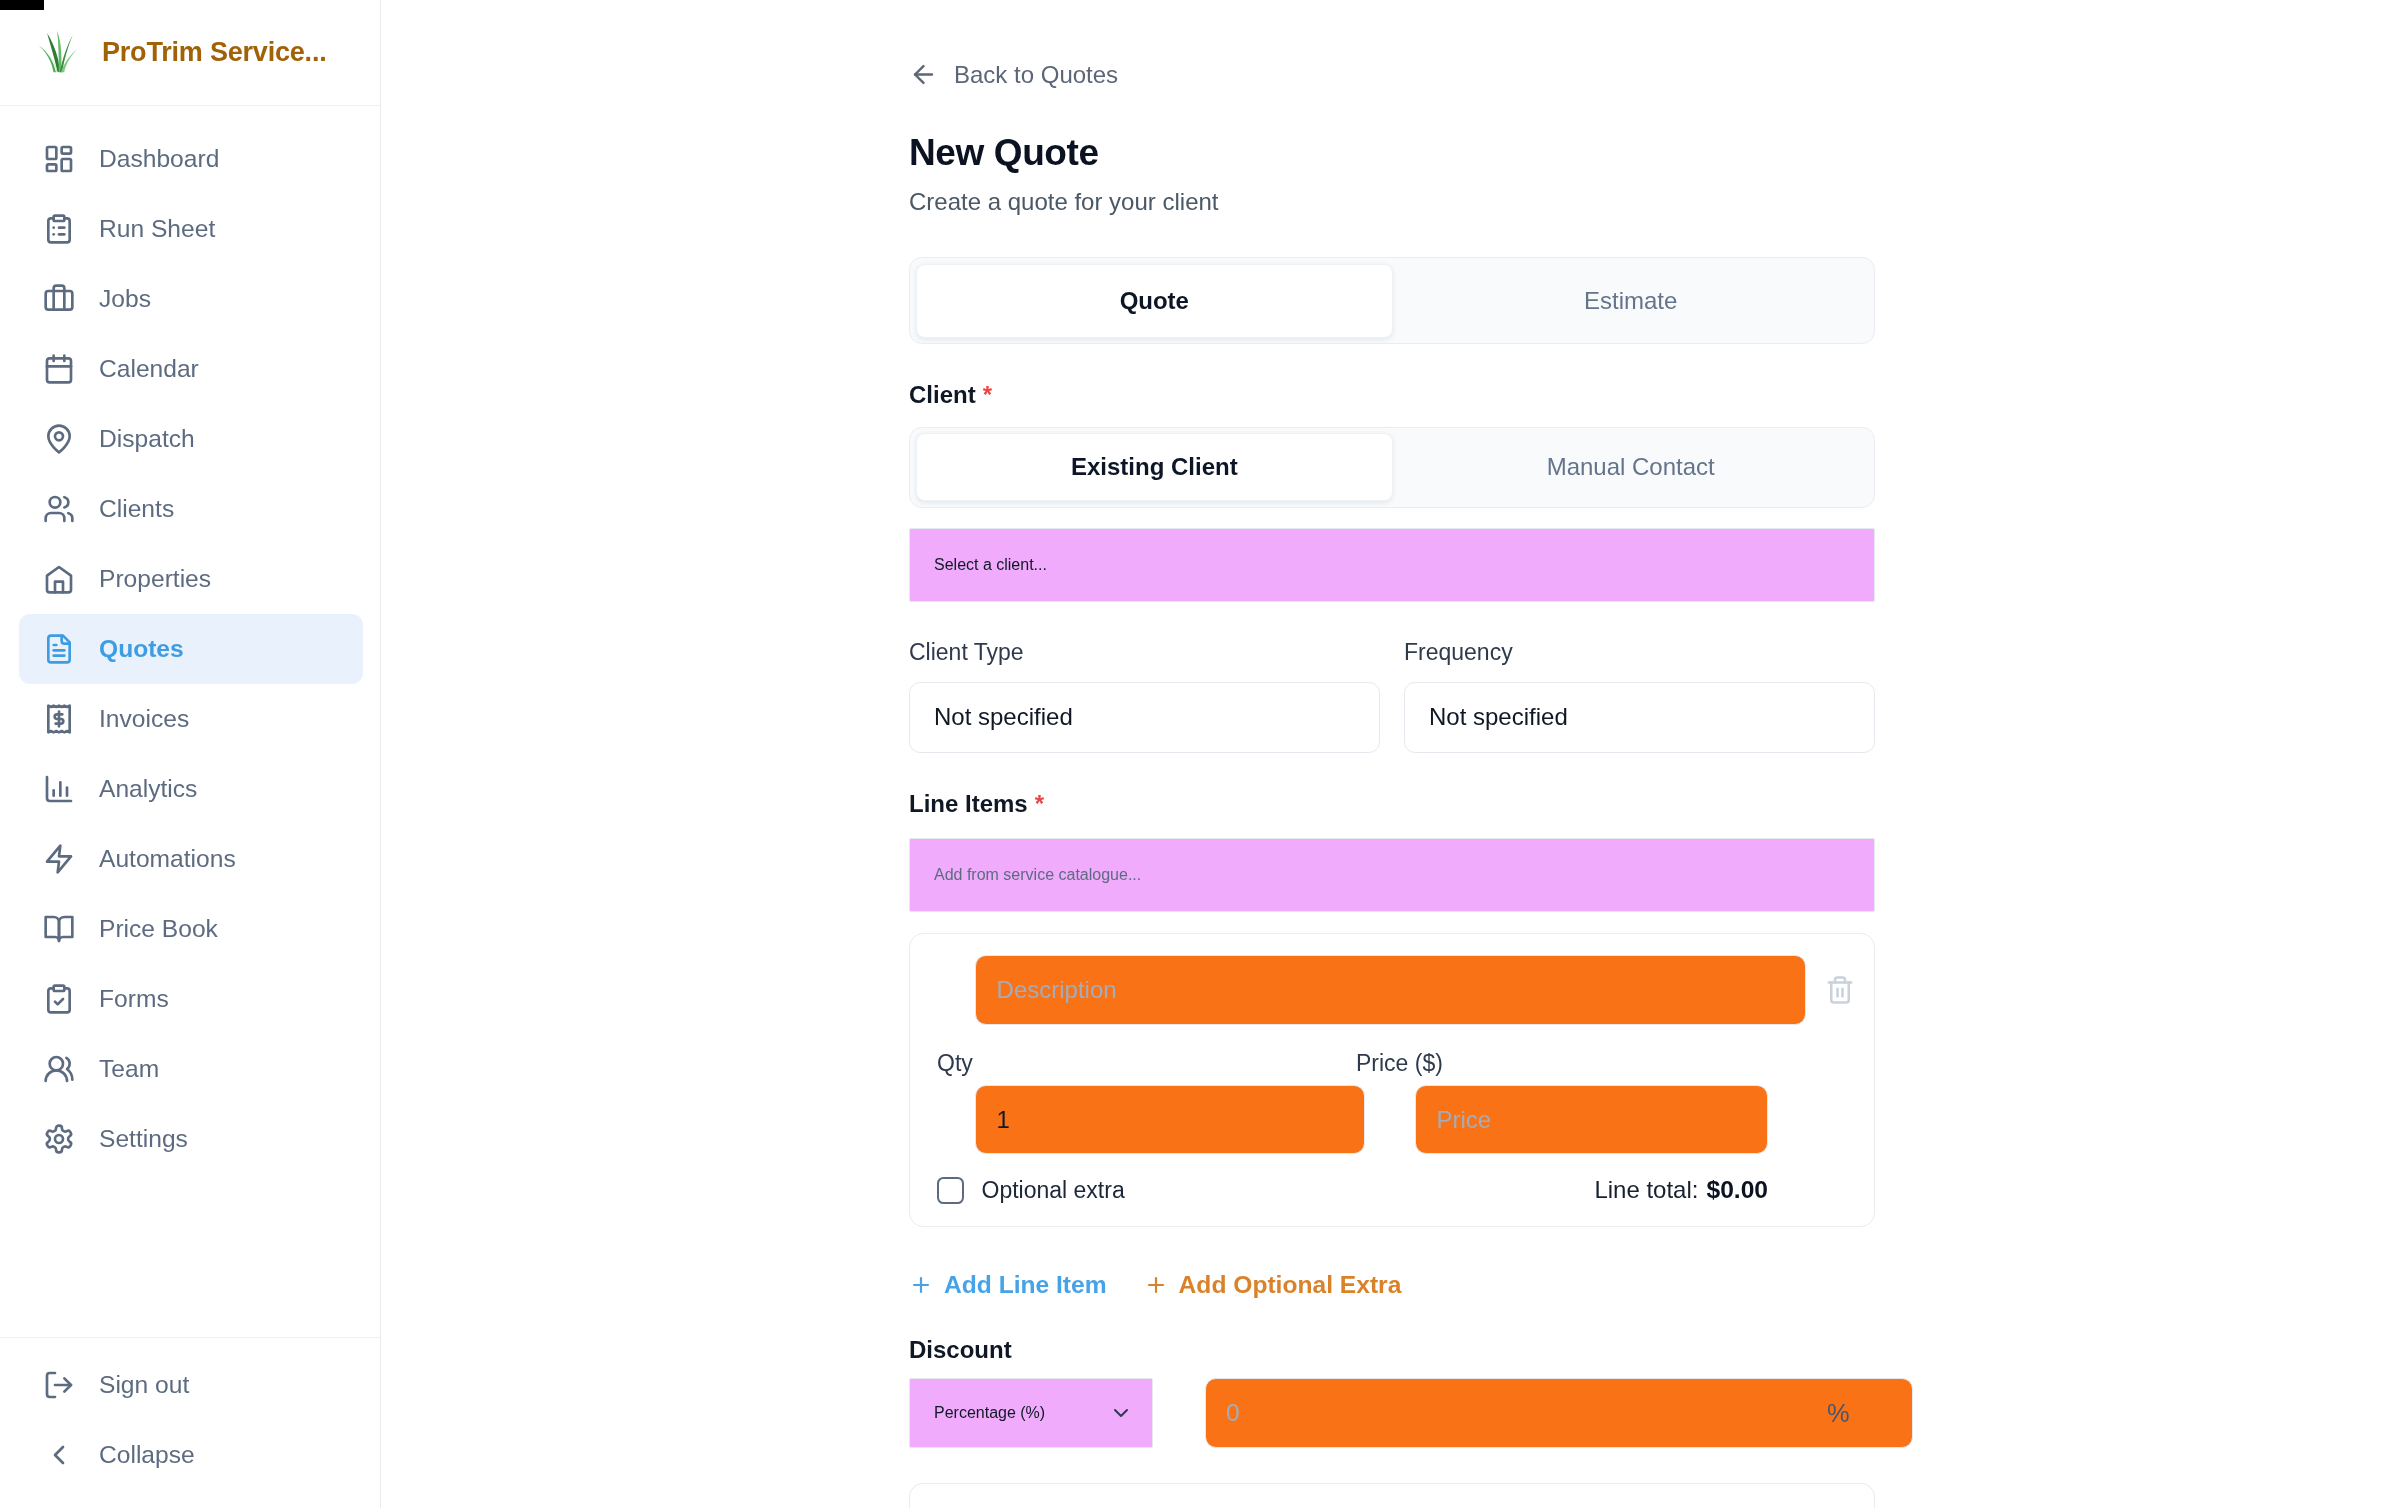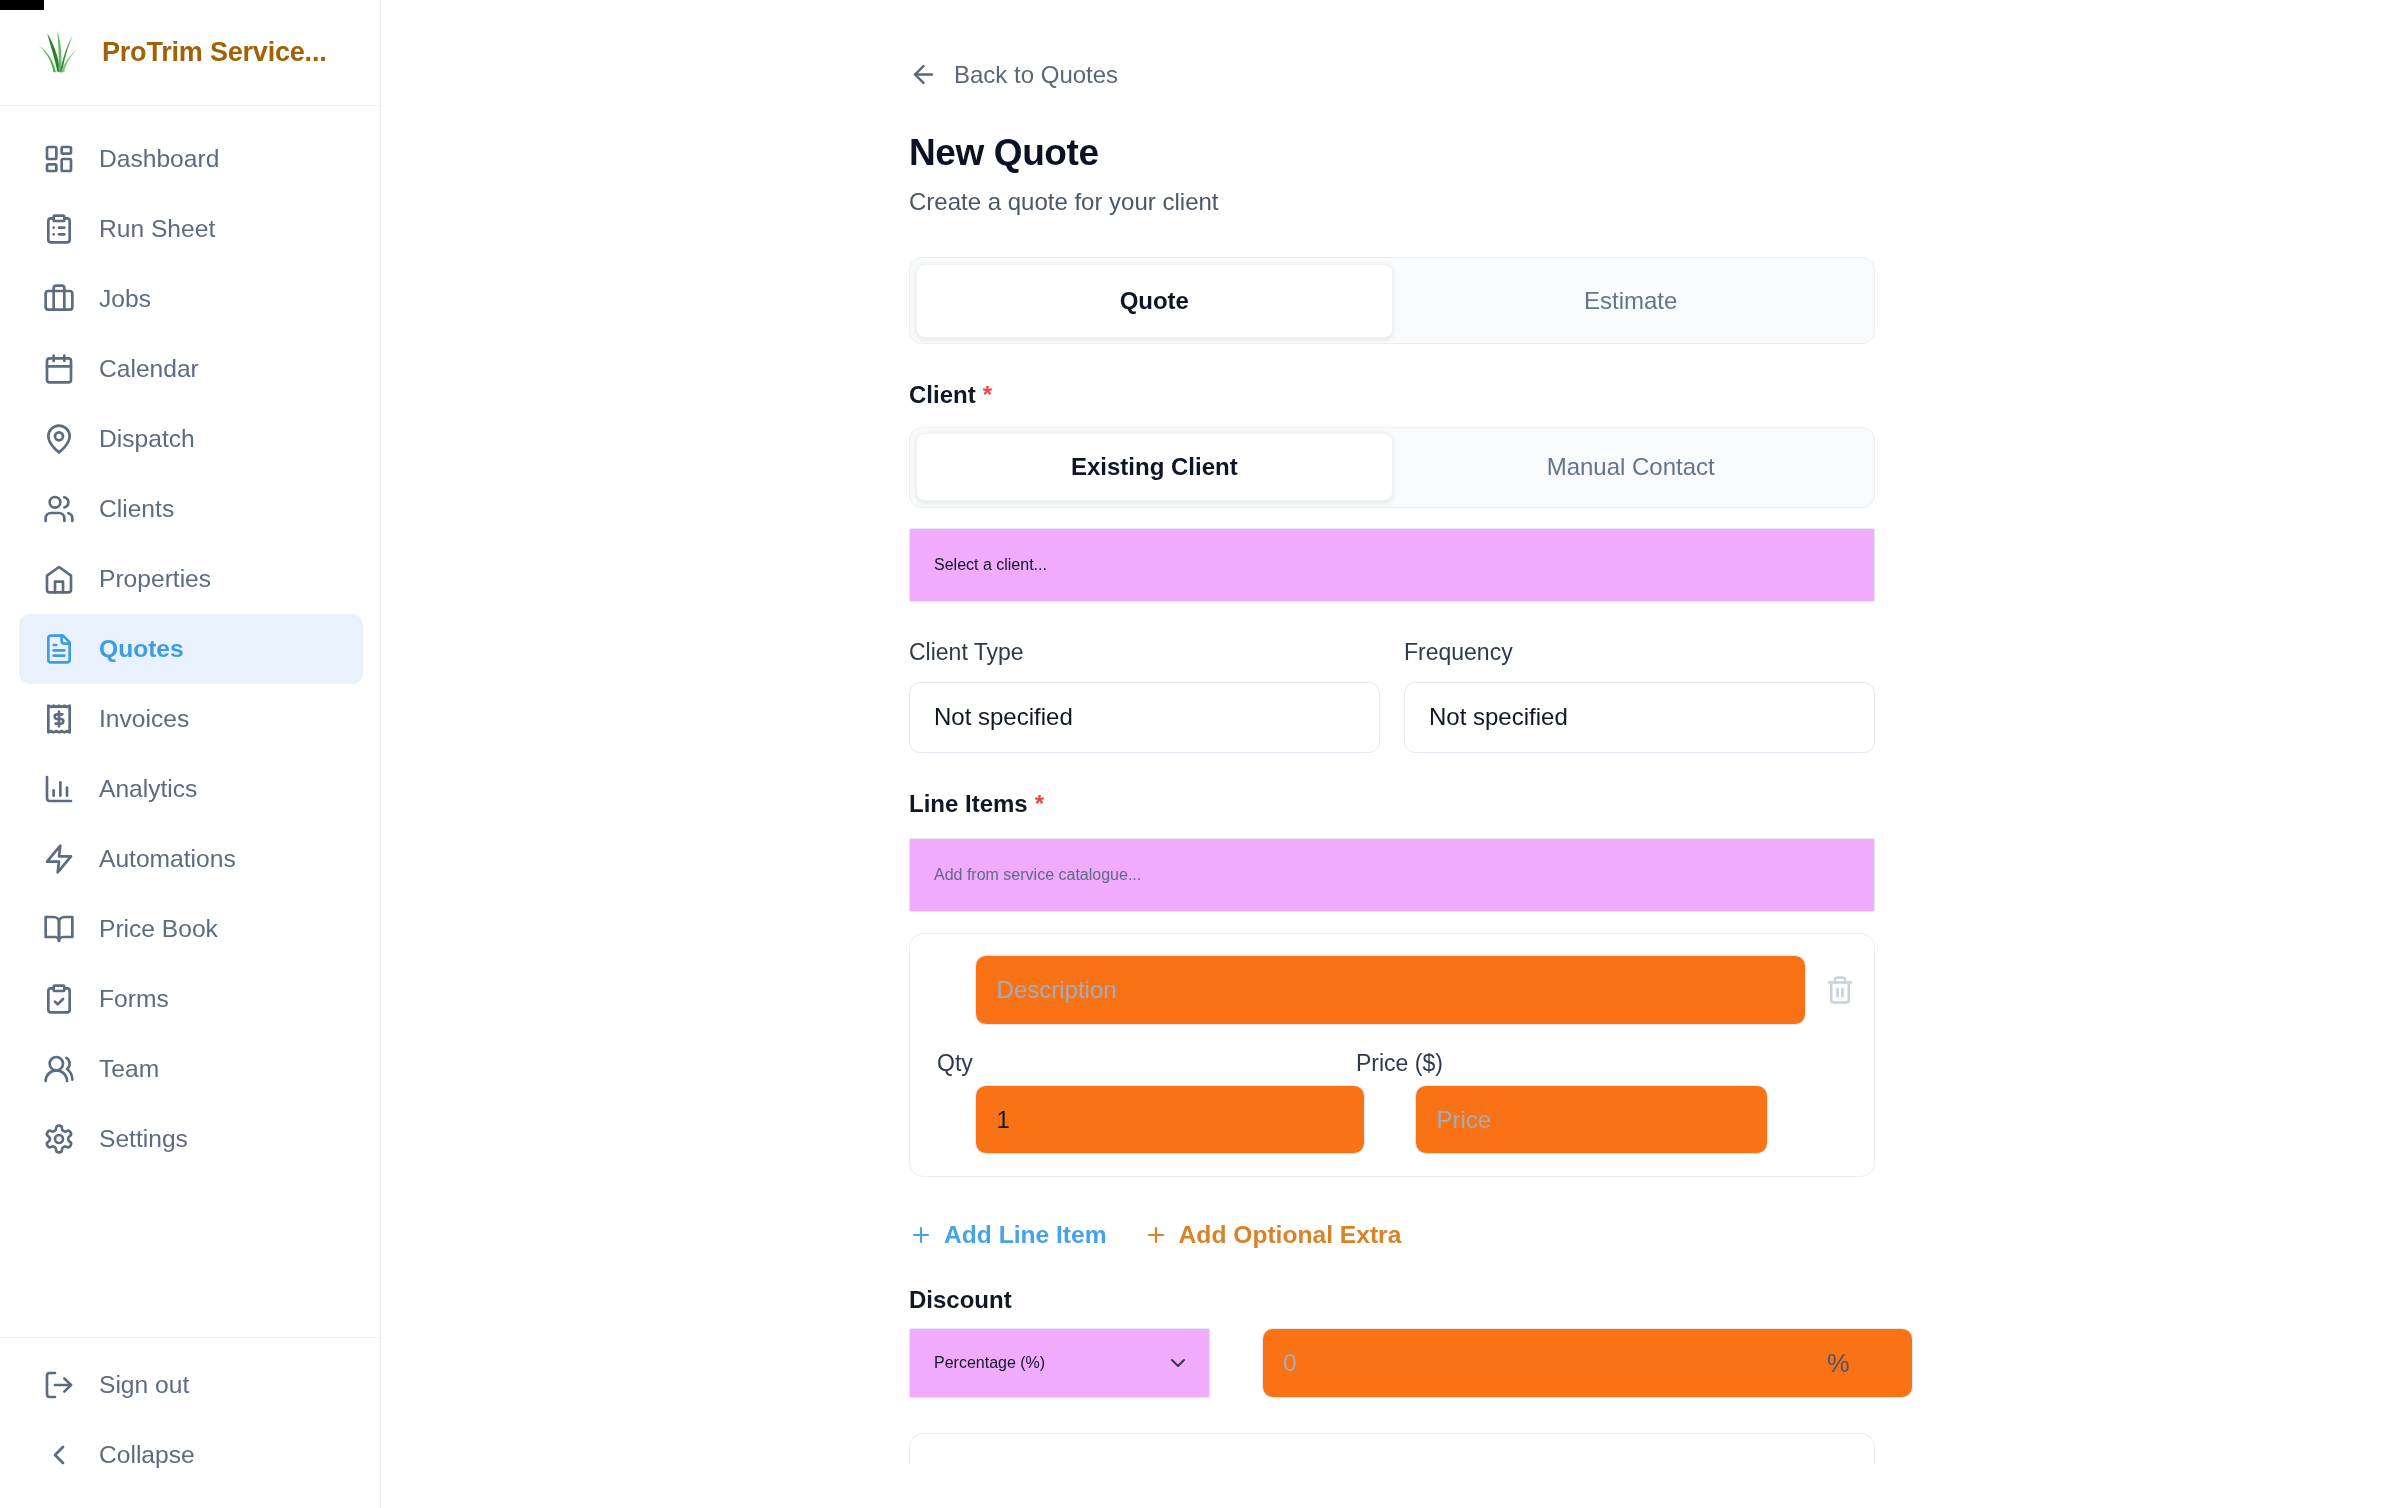--- a/index.html
+++ b/index.html
@@ -115,21 +115,21 @@
   .line-total b { font-size:24.6px; font-weight:700; color:#0b1322; margin-left:8px; }
 
   .add-links { margin-top:44px; display:flex; align-items:center; gap:37px; }
   .add-link { display:flex; align-items:center; gap:11px; font-size:24.6px; font-weight:600; cursor:pointer; }
   .add-link svg { width:24px; height:24px; }
   .add-link.blue { color:#47a3e8; }
   .add-link.orange { color:#d9822a; }
 
   .discount-row { margin-top:14.3px; display:flex; gap:13.5px; }
   .discount-select {
-    margin-top:0; width:301px; height:70px;
+    margin-top:0; width:244px; height:70px;
     justify-content:space-between; padding:0 19px 0 24px;
   }
   .discount-select svg { width:24px; height:24px; color:#2f3a4c; }
   .suffix-wrap { position:relative; flex:1; }
   .suffix-wrap .text-input { width:100%; height:70px; padding-right:64px; font-size:24.6px; }
   .suffix {
     position:absolute; right:25.4px; top:50%; transform:translateY(-50%);
     font-size:25.4px; color:#49556a;
   }
 
@@ -406,20 +406,29 @@
           </span>
         </div>
         <div class="qp-labels">
           <div class="small-label lab-qty">Qty</div>
           <div class="small-label lab-price">Price ($)</div>
         </div>
         <div class="qp-inputs">
           <input class="text-input qty-input" type="text" value="1" style="">
           <input class="text-input price-input" type="text" placeholder="Price" style="">
         </div>
+        <div class="card-bottom">
+          <div class="opt-extra">
+            <span class="checkbox"></span>
+            <span class="opt-label">Optional extra</span>
+          </div>
+          <div class="line-total">
+            <span>Line total:</span><b>$0.00</b>
+          </div>
+        </div>
       </div>
 
       <div class="add-links">
         <div class="add-link blue">
           <svg viewBox="0 0 24 24" fill="none" stroke="currentColor" stroke-width="2.2" stroke-linecap="round" stroke-linejoin="round">
               <path d="M5 12h14"></path>
               <path d="M12 5v14"></path>
             </svg>
           <span>Add Line Item</span>
         </div>

